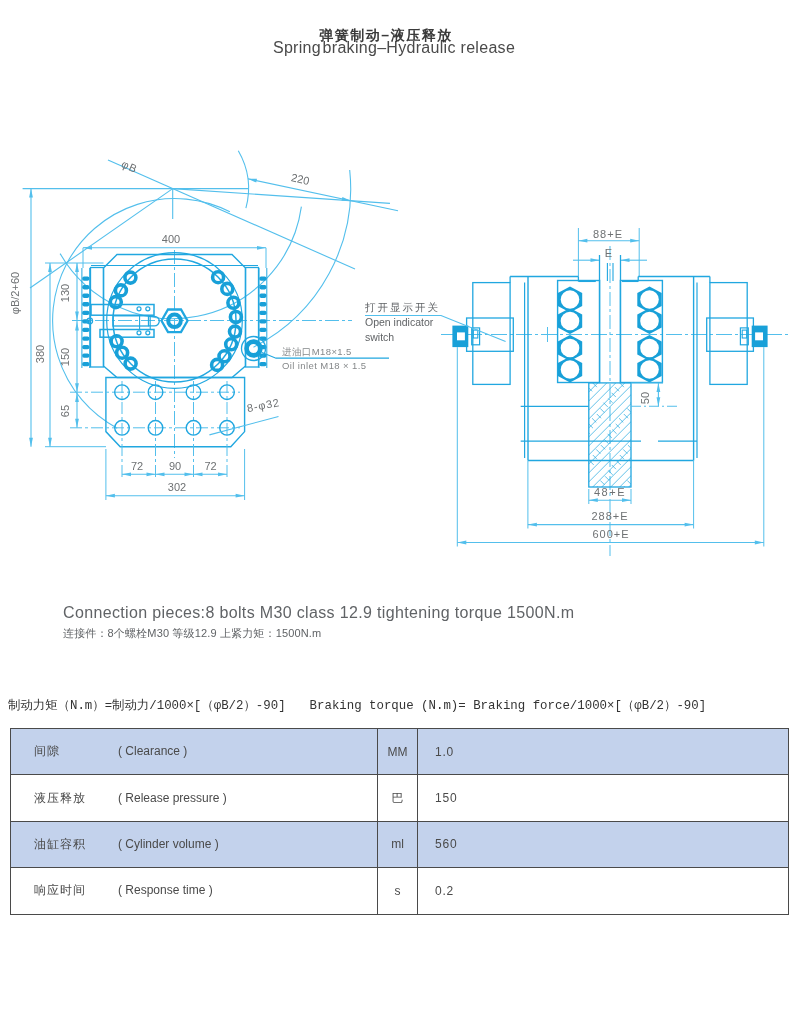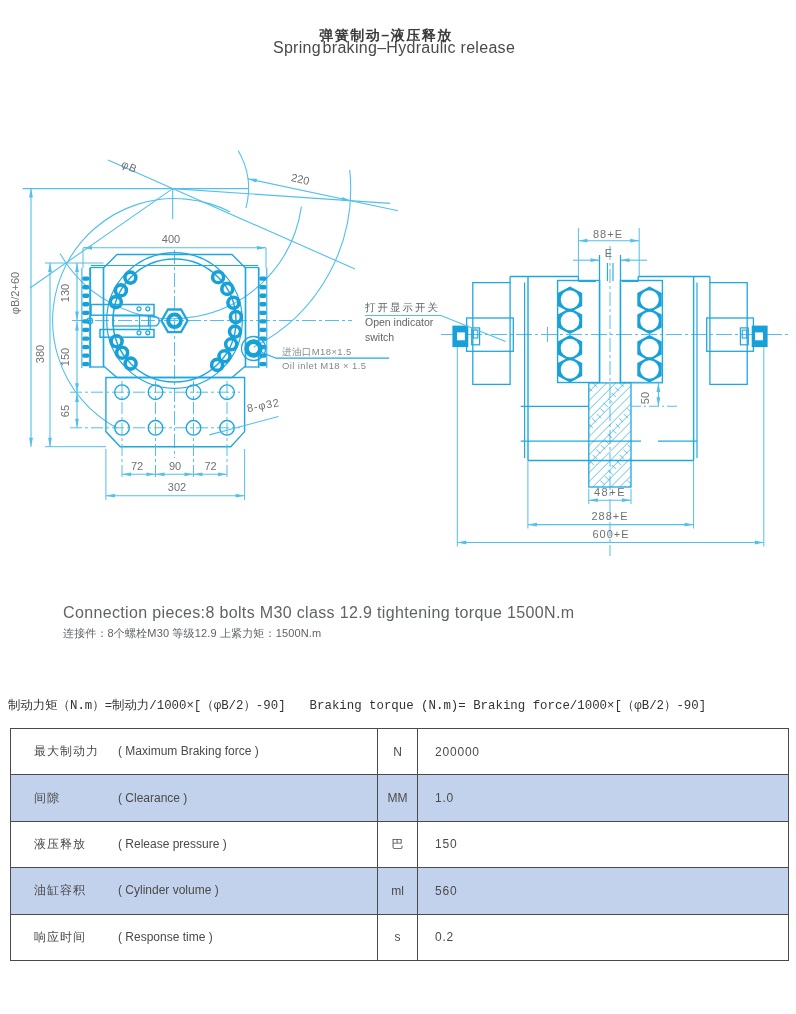--- a/index.html
+++ b/index.html
@@ -300,25 +300,20 @@
 <text x="611" y="538" font-size="11" fill="#6e7173" text-anchor="middle" font-family="Liberation Sans, sans-serif" letter-spacing="1">600+E</text>
 <text x="365" y="311" font-size="10.5" fill="#606366" font-family="Liberation Sans, sans-serif" letter-spacing="2">打开显示开关</text>
 <text x="365" y="326" font-size="10.5" fill="#606366" font-family="Liberation Sans, sans-serif">Open indicator</text>
 <text x="365" y="341" font-size="10.5" fill="#606366" font-family="Liberation Sans, sans-serif">switch</text>
 </svg>
 <div class="note1">连接件：8个螺栓M30 等级12.9 上紧力矩：1500N.m</div>
 <div class="note2">Connection pieces:8 bolts M30 class 12.9 tightening torque 1500N.m</div>
 <div class="formula">制动力矩（N.m）=制动力/1000×[（φB/2）-90]<span style="margin-left:24px"></span>Braking torque (N.m)= Braking force/1000×[（φB/2）-90]</div>
 <table>
 <tbody>
-      <tr>
-        <td class="c1"><span class="zh">最大制动力</span>( Maximum Braking force )</td>
-        <td class="c2">N</td>
-        <td class="c3">200000</td>
-      </tr>
 <tr class="blue">
         <td class="c1"><span class="zh">间隙</span>( Clearance )</td>
         <td class="c2">MM</td>
         <td class="c3">1.0</td>
       </tr>
 <tr>
         <td class="c1"><span class="zh">液压释放</span>( Release pressure )</td>
         <td class="c2">巴</td>
         <td class="c3">150</td>
       </tr>

